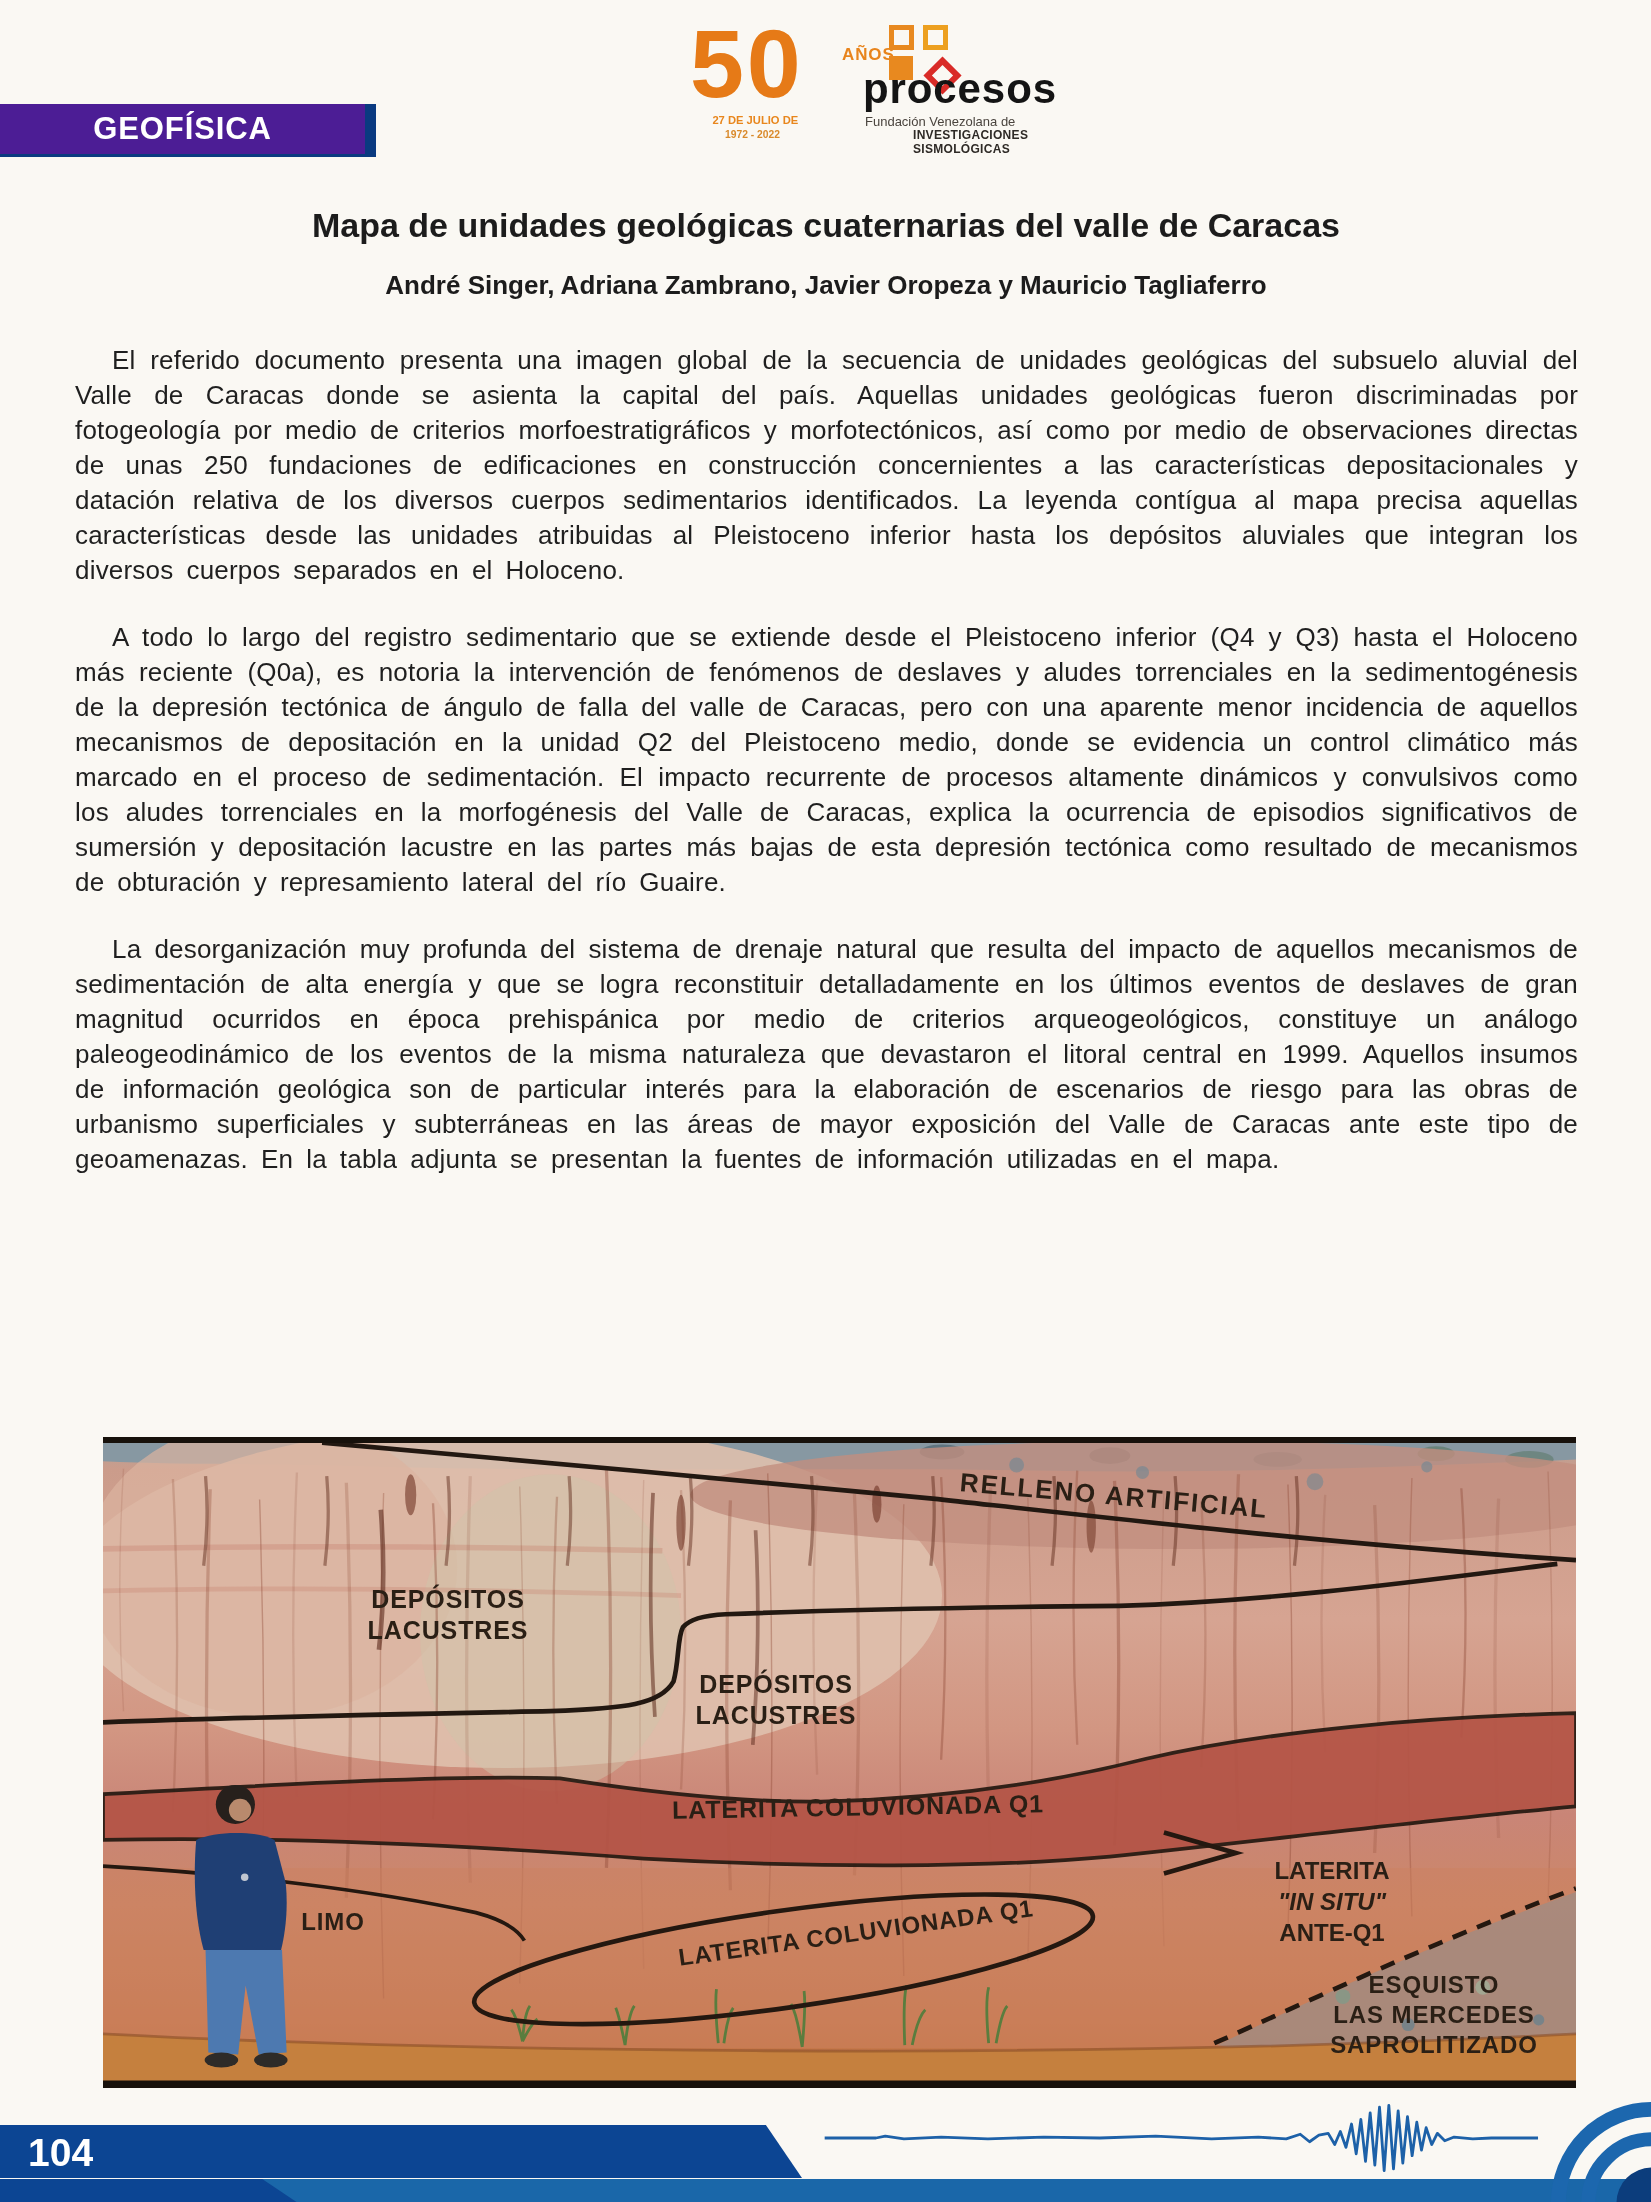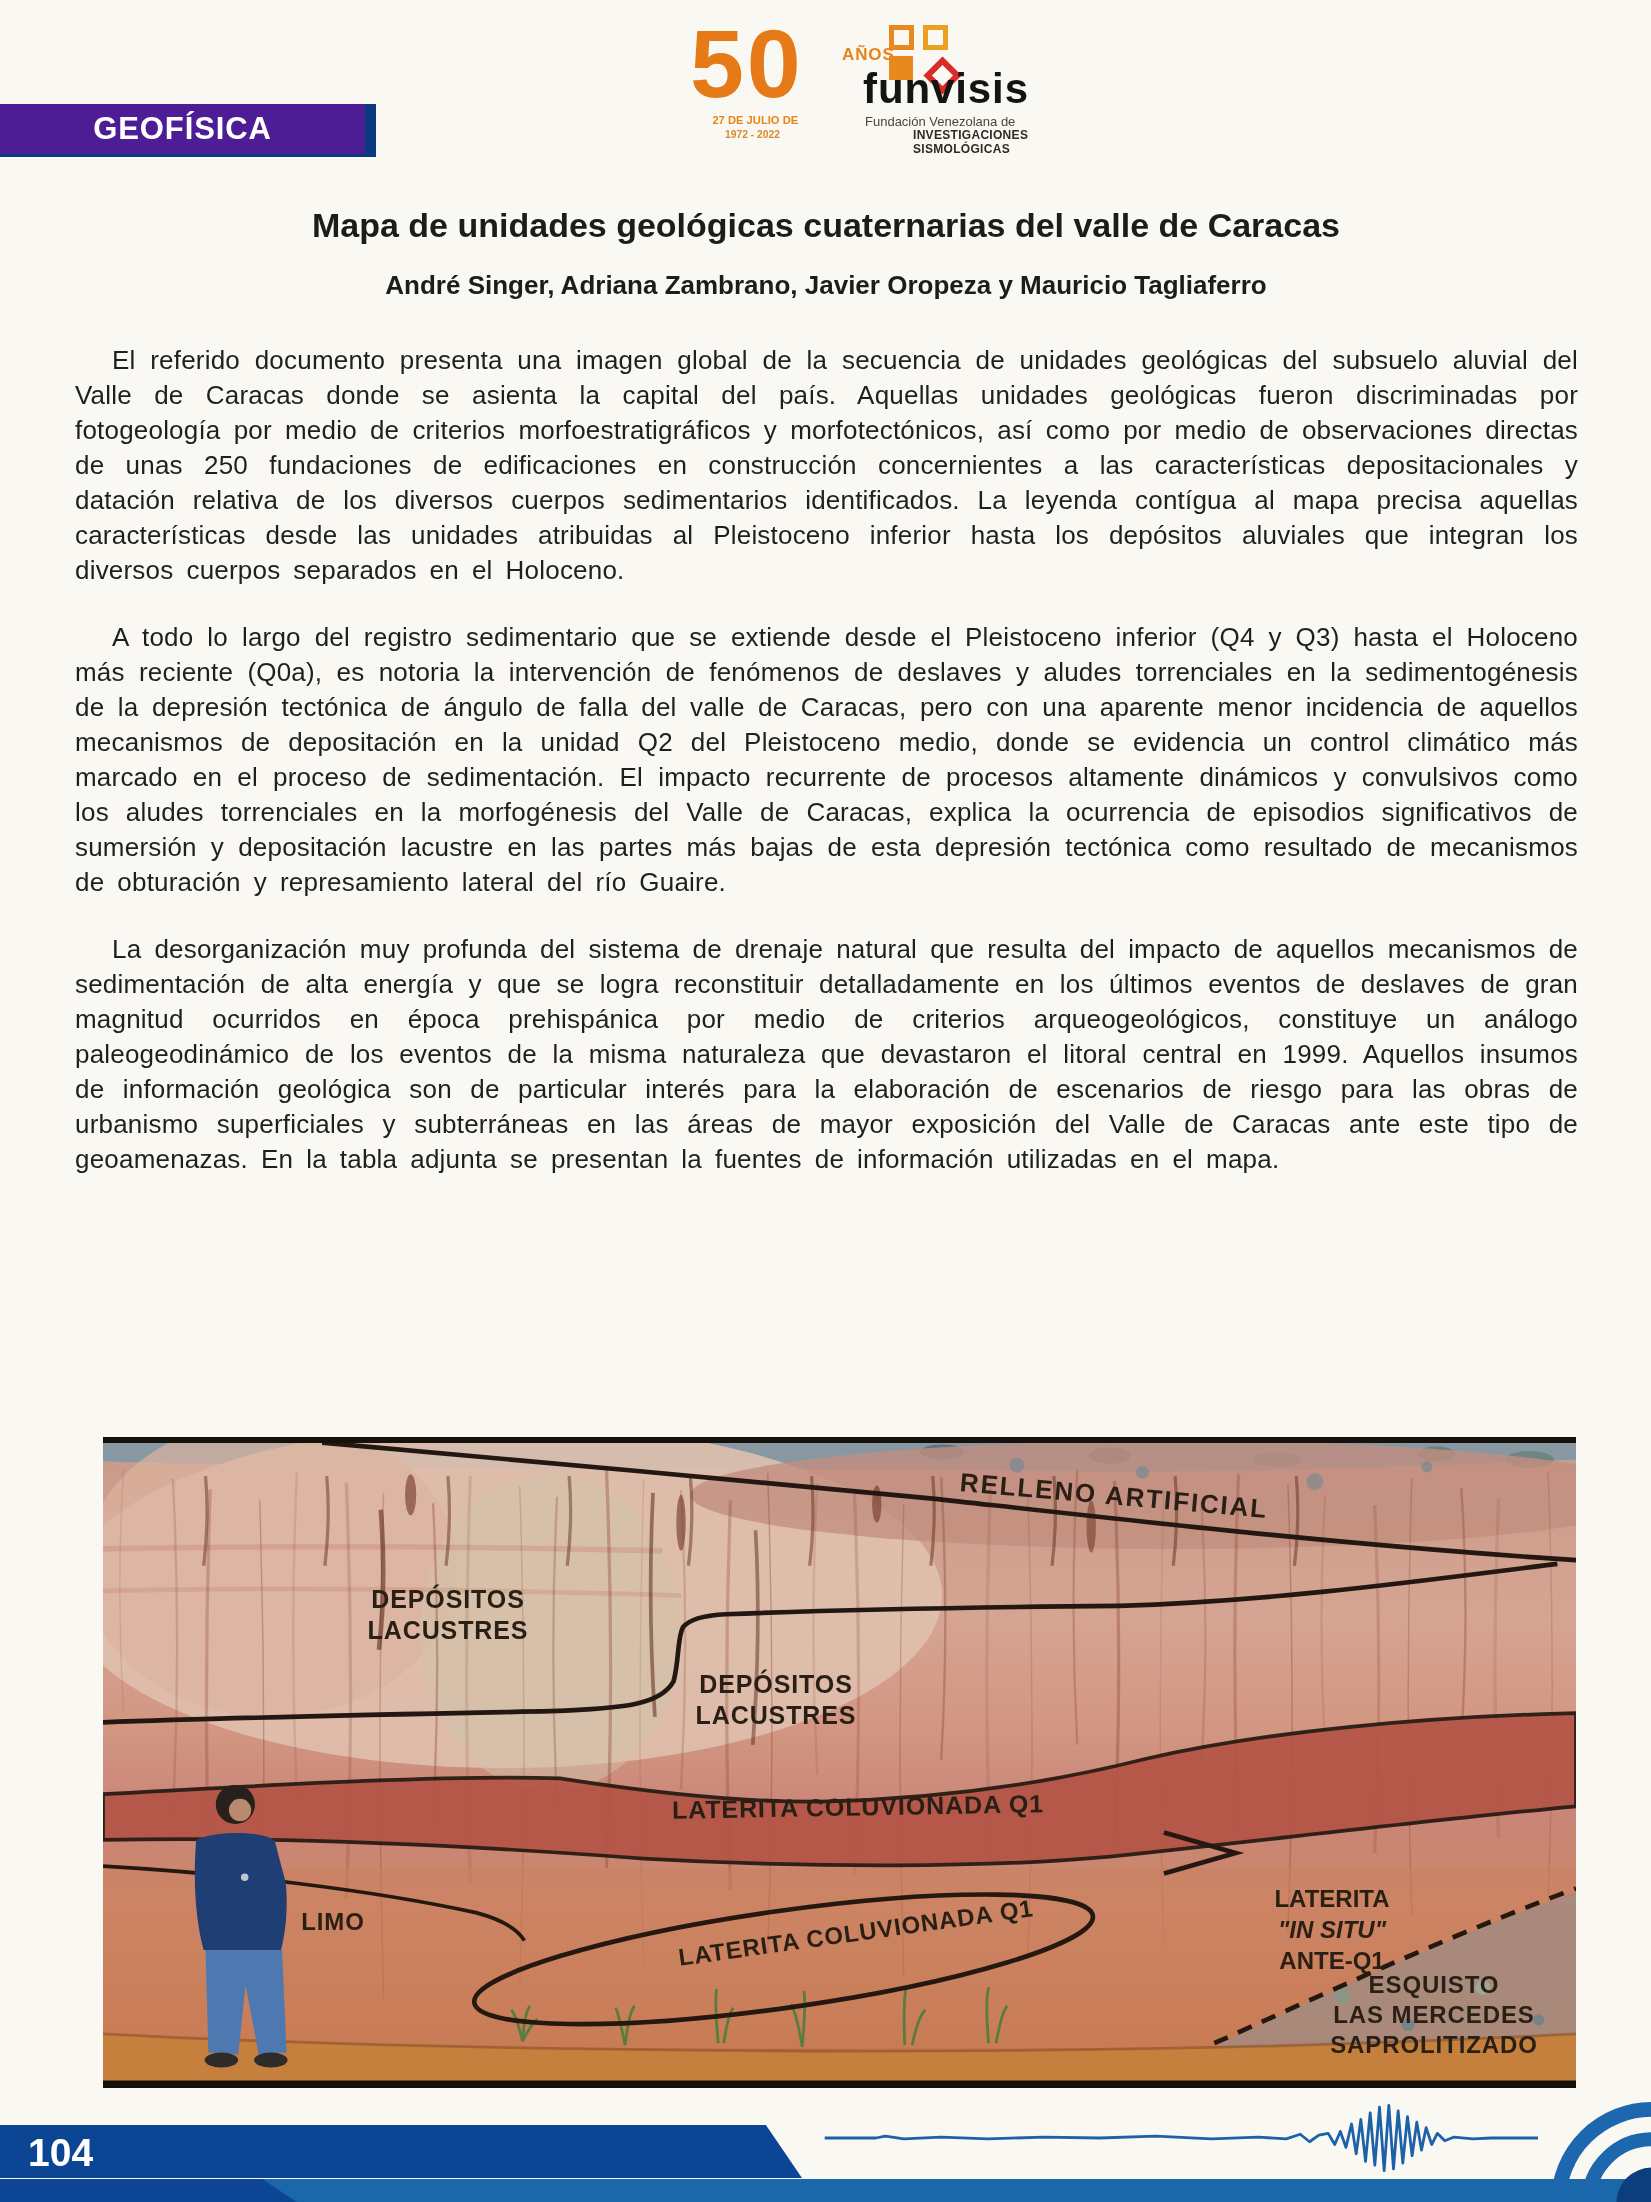--- a/index.html
+++ b/index.html
@@ -42,21 +42,21 @@
   .figure{position:absolute;left:103px;top:1437px;width:1473px;height:651px;}
   .figure svg.outcrop{position:absolute;left:0;top:0;width:1473px;height:651px;}
   .photo-label{position:absolute;font-weight:bold;color:#2a1f15;text-align:center;white-space:nowrap;}
   .photo-label .ln{display:block;}
   .lbl-relleno{left:1011px;top:59px;transform:translate(-50%,-50%) rotate(5deg);font-size:26px;letter-spacing:1.9px;}
   .lbl-dl1{left:345px;top:178px;transform:translate(-50%,-50%);font-size:25px;line-height:31px;letter-spacing:0.9px;}
   .lbl-dl2{left:673px;top:263px;transform:translate(-50%,-50%);font-size:25px;line-height:31px;letter-spacing:0.9px;}
   .lbl-lcq1a{left:755px;top:370px;transform:translate(-50%,-50%) rotate(-1deg);font-size:25px;letter-spacing:0.9px;}
   .lbl-limo{left:230px;top:485px;transform:translate(-50%,-50%);font-size:24px;letter-spacing:0.9px;}
   .lbl-lcq1b{left:753px;top:496px;transform:translate(-50%,-50%) rotate(-8deg);font-size:24px;letter-spacing:0.9px;}
-  .lbl-insitu{left:1229px;top:418px;transform:translateX(-50%);font-size:24px;line-height:31px;margin-top:28px;}
+  .lbl-insitu{left:1229px;top:418px;transform:translateX(-50%);font-size:24px;line-height:31px;}
   .lbl-insitu .it{font-style:italic;}
   .lbl-esquisto{left:1331px;top:533px;transform:translateX(-50%);font-size:24px;line-height:30px;letter-spacing:0.9px;}
 
   
   .footer-strip{position:absolute;left:0;top:2179px;width:1652px;height:24px;background:#1a67a9;}
   .footer-banner{position:absolute;left:0;top:2125px;width:802px;height:53px;background:#0c4593;
     clip-path:polygon(0 0,95.5% 0,100% 100%,0 100%);}
   .footer-banner-low{position:absolute;left:0;top:2179px;width:298px;height:24px;background:#0c4593;
     clip-path:polygon(0 0,88% 0,100% 100%,0 100%);}
   .page-number{position:absolute;left:28px;top:2131px;font-size:39px;font-weight:bold;color:#ffffff;text-align:center;}
@@ -72,21 +72,21 @@
     <span>GEOFÍSICA</span>
   </div>
 
   <div class="logo">
     <span class="fifty">50</span>
     <span class="anos">AÑOS</span>
     <span class="sq sq1"></span>
     <span class="sq sq2"></span>
     <span class="sq sq3"></span>
     <span class="sq sq4"></span>
-    <span class="wordmark">funvisis</span>
+    <span class="wordmark">procesos</span>
     <span class="org1">Fundación Venezolana de</span>
     <span class="org2">INVESTIGACIONES SISMOLÓGICAS</span>
     <span class="date1">27 DE JULIO DE</span>
     <span class="date2">1972 - 2022</span>
   </div>
 
   <h1 class="title">Mapa de unidades geológicas cuaternarias del valle de Caracas</h1>
   <div class="authors">André Singer, Adriana Zambrano, Javier Oropeza y Mauricio Tagliaferro</div>
 
   <div class="body-text">

